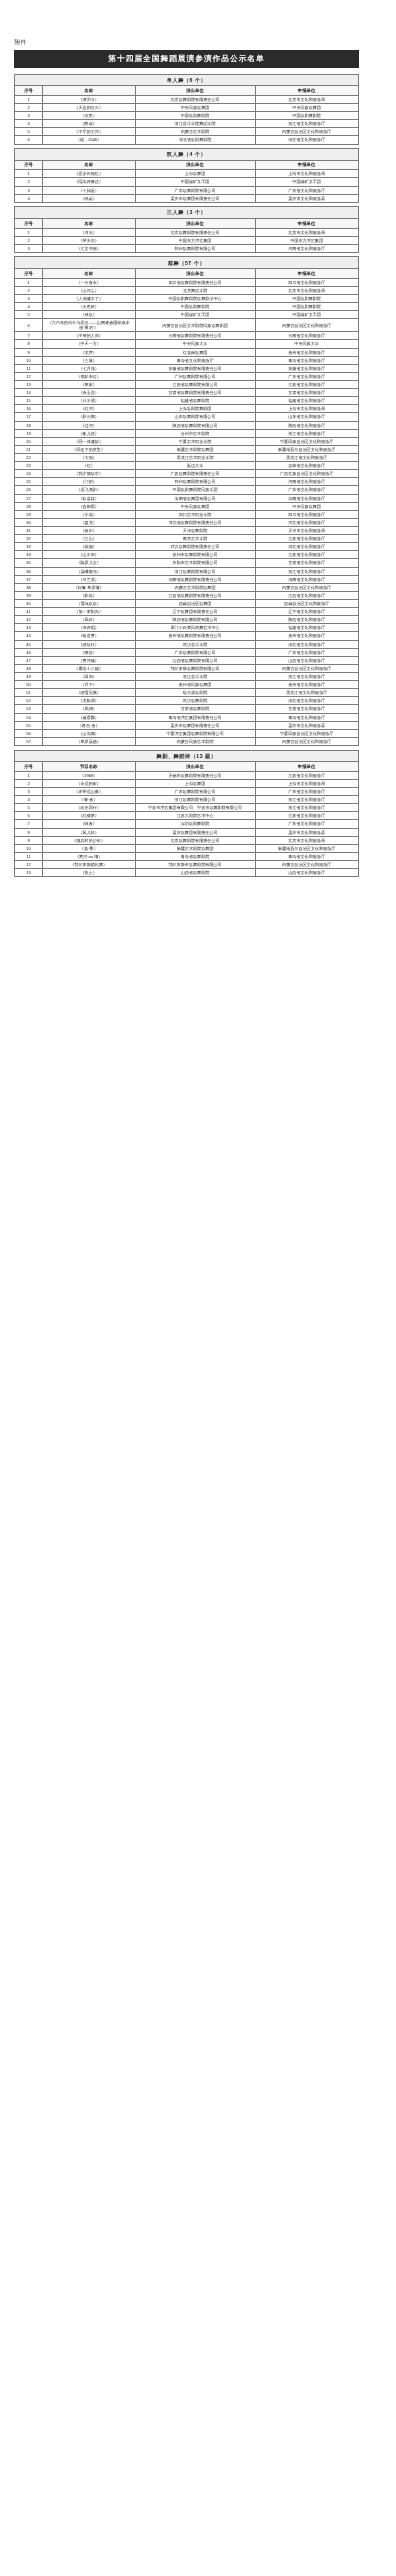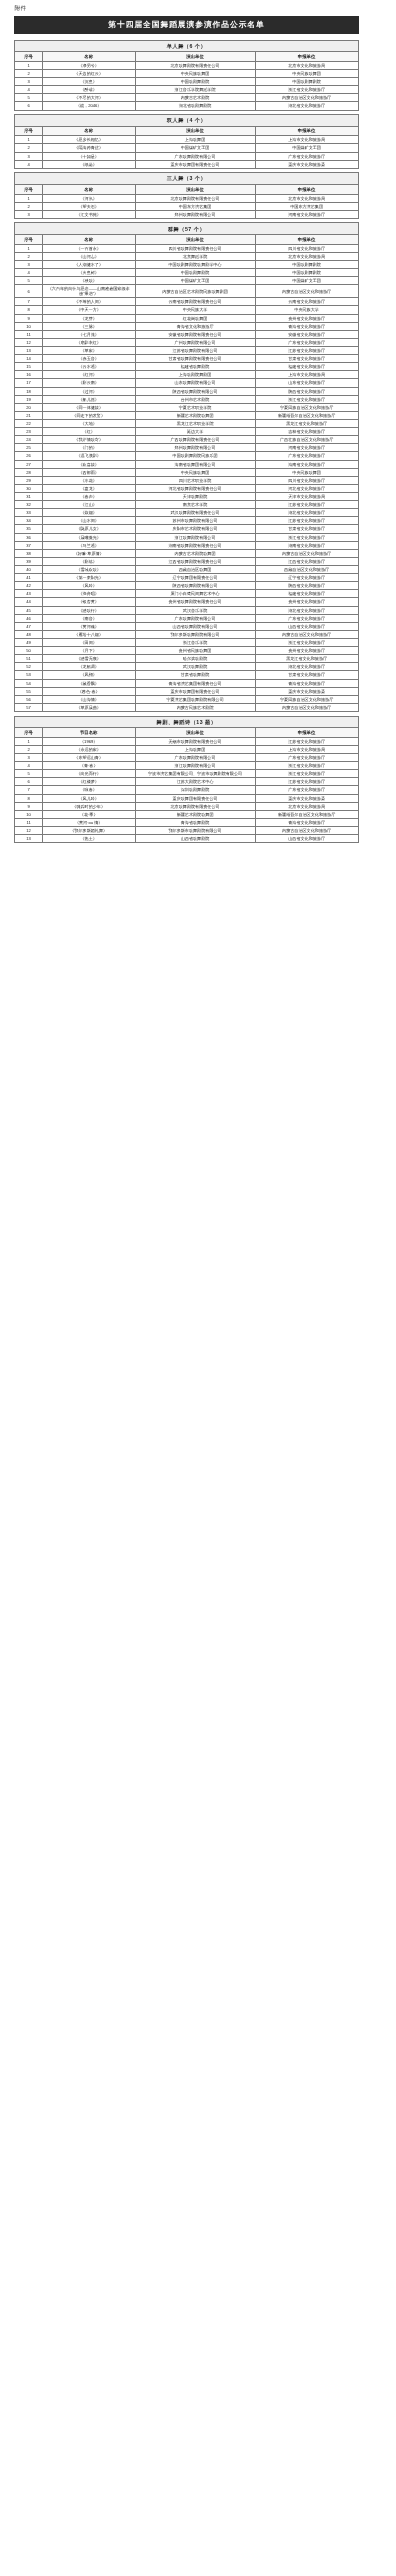--- a/index.html
+++ b/index.html
@@ -2,21 +2,21 @@
 <html style="font-size:8.2px"><head>
 <meta charset="utf-8">
 <style>
   html,body{margin:0;padding:0;background:#ffffff;}
   body{
     width:397px;
     font-family:"Liberation Sans","DejaVu Sans",sans-serif;
     color:#1a1a1a;
     -webkit-font-smoothing:antialiased;
   }
-  .page{width:373px;padding:0 0 10.3px 0;box-sizing:border-box;}
+  .page{width:373px;padding:0 0 10.3px 0;box-sizing:border-box;margin-top:34px;}
   .attach{
     font-size:5.7px;
     color:#222;
     padding:5.2px 0 3.1px 14.4px;
     letter-spacing:0.5px;
   }
   .title-bar{
     background:#2b2b2b;
     color:#ffffff;
     text-align:center;

